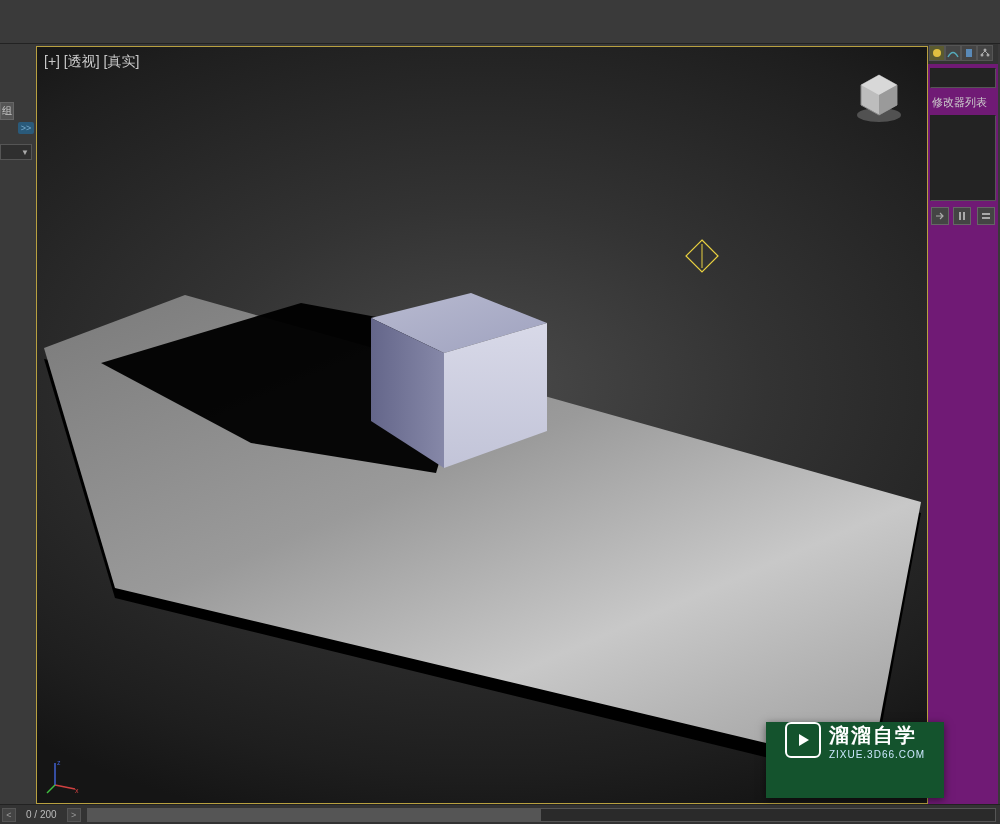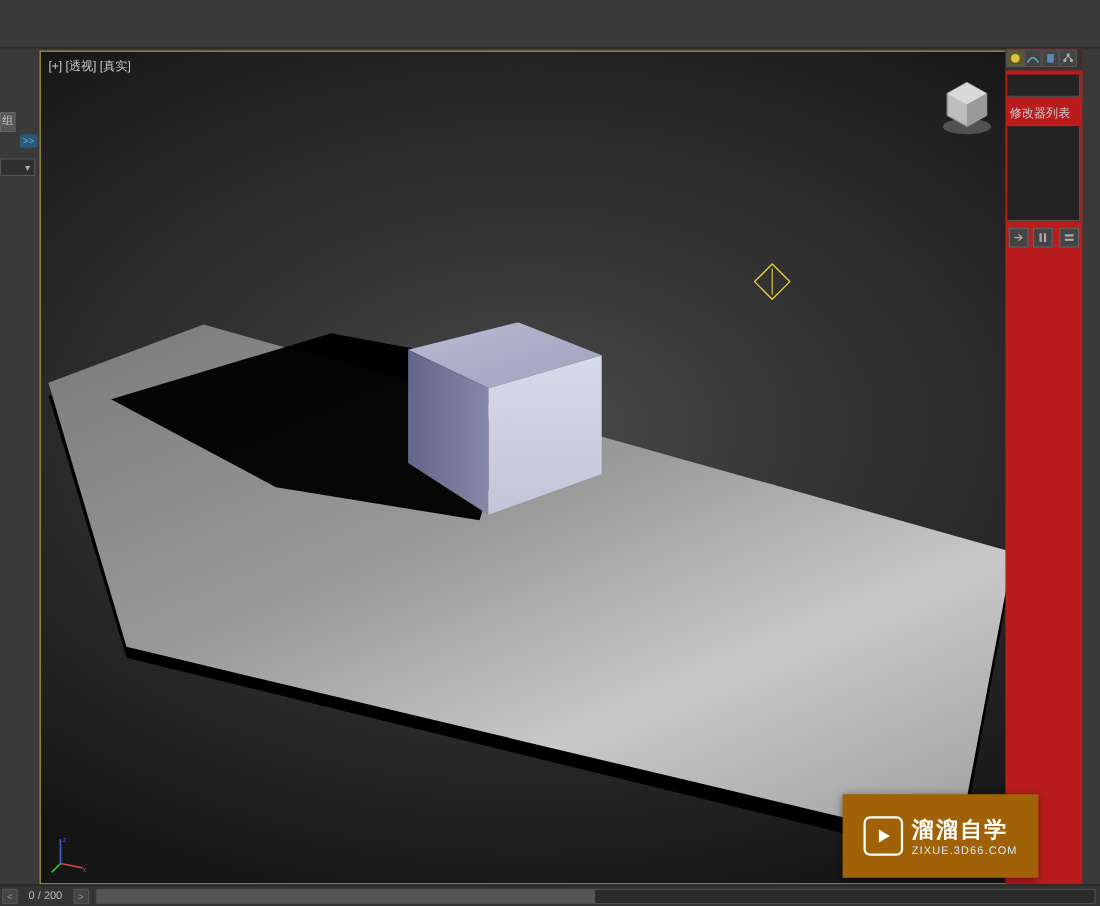--- a/index.html
+++ b/index.html
@@ -16,44 +16,44 @@
 .left-dropdown .arrow { color: #aaa; font-size: 8px; }
 
 .viewport-container {
   position: absolute; top: 46px; left: 36px; width: 892px; height: 758px;
 }
 .viewport {
   width: 100%; height: 100%; border: 1px solid #b8a040;
   background: radial-gradient(ellipse 80% 60% at 50% 45%, #4a4a4a 0%, #333333 40%, #1e1e1e 85%, #151515 100%);
   position: relative; overflow: hidden;
 }
-.viewport-label { position: absolute; top: 6px; left: 7px; color: #c8c8c8; font-size: 11px; }
+.viewport-label { position: absolute; top: 6px; left: 7px; color: #c8c8c8; font-size: 14px; }
 
 .ground-plane { position: absolute; top: 246px; left: 4px; width: 884px; height: 490px; }
 .view-cube { position: absolute; top: 20px; right: 18px; width: 60px; height: 60px; }
 .light-gizmo { position: absolute; top: 192px; right: 208px; width: 34px; height: 34px; }
 .axis-gizmo { position: absolute; bottom: 8px; left: 8px; width: 36px; height: 36px; }
 
-.right-panel { position: absolute; top: 44px; right: 16px; width: 70px; height: 776px; background: #b91c1c; margin-left: 37px; }
+.right-panel { position: absolute; top: 44px; right: 2px; width: 70px; height: 776px; background: #701a75; margin-left: 37px; }
 .right-tabs { height: 20px; display: flex; gap: 0; padding: 1px; background: #333; }
 .right-tab { width: 16px; height: 16px; background: #444; border: 1px solid #555; display: flex; align-items: center; justify-content: center; }
 .right-tab svg { width: 12px; height: 12px; }
 .name-field { margin: 4px 2px; height: 20px; background: #232323; border: 1px solid #555; border-top-color: #222; border-left-color: #222; }
 .modifier-label { padding: 3px 4px; font-size: 11px; color: #ccc; }
 .modifier-list { margin: 2px; height: 86px; background: #232323; border: 1px solid #555; border-top-color: #222; border-left-color: #222; }
 .stack-tools { display: flex; gap: 4px; padding: 4px 3px; align-items: center; }
 .stack-btn { width: 18px; height: 18px; background: #444; border: 1px solid #666; display: flex; align-items: center; justify-content: center; }
 
 .timeline { position: absolute; bottom: 0; left: 0; width: 1000px; height: 20px; background: #333; border-top: 1px solid #222; display: flex; align-items: center; }
 .tl-btn { width: 14px; height: 14px; background: #444; border: 1px solid #555; margin: 0 2px; display: flex; align-items: center; justify-content: center; color: #999; font-size: 9px; }
 .tl-label { margin: 0 8px; color: #bbb; font-size: 10px; white-space: nowrap; }
 .scrollbar { flex: 1; height: 14px; background: #2a2a2a; border: 1px solid #555; margin: 0 4px; position: relative; }
 .scroll-thumb { position: absolute; left: 0; top: 0; bottom: 0; width: 50%; background: #555; }
 
-.watermark { position: absolute; bottom: 26px; right: 56px; width: 178px; height: 76px; background: #a16207; display: flex; align-items: center; justify-content: center; gap: 8px; box-shadow: 0 2px 8px rgba(0,0,0,0.5); }
+.watermark { position: absolute; bottom: 26px; right: 56px; width: 178px; height: 76px; background: #14532d; display: flex; justify-content: center; gap: 8px; box-shadow: 0 2px 8px rgba(0,0,0,0.5); }
 .wm-icon { width: 36px; height: 36px; border: 2px solid #fff; border-radius: 6px; display: flex; align-items: center; justify-content: center; }
 .wm-text { display: flex; flex-direction: column; align-items: flex-start; }
 .wm-title { color: #fff; font-size: 20px; font-weight: bold; letter-spacing: 2px; }
 .wm-url { color: #cde8ff; font-size: 10px; letter-spacing: 1px; }
 </style>
 </head>
 <body>
 
 <div class="top-strip"></div>
 

